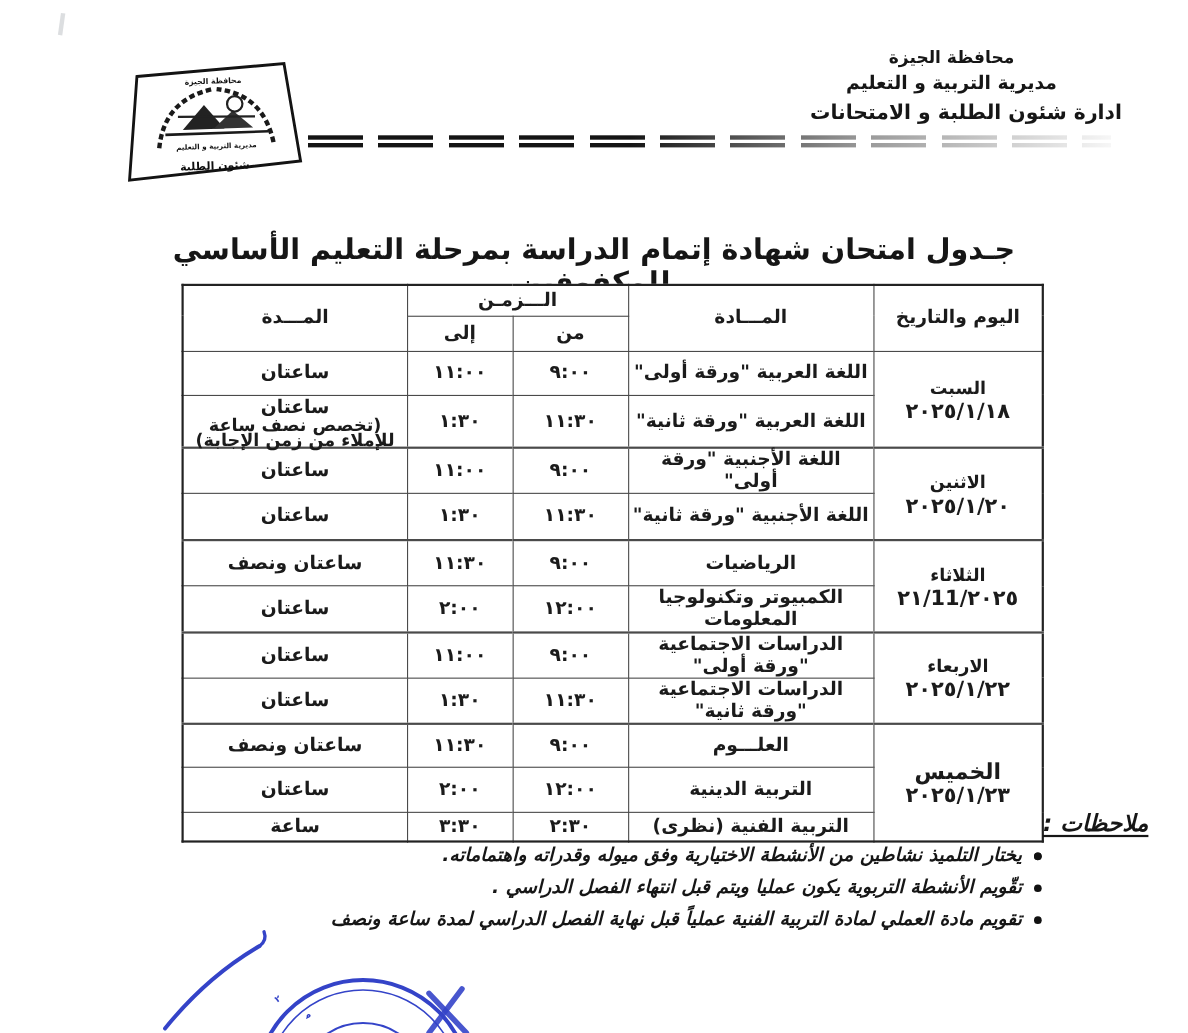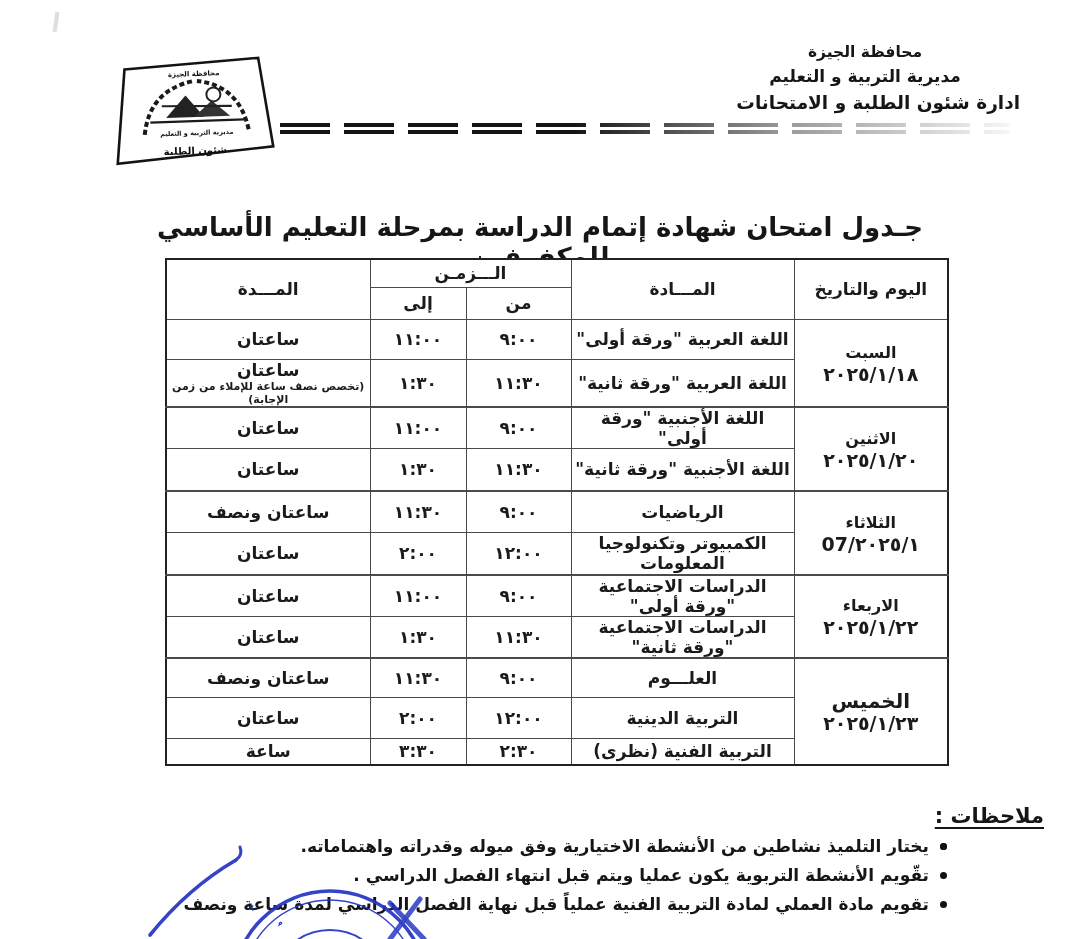--- a/index.html
+++ b/index.html
@@ -42,24 +42,24 @@
   .col-to{width:96px;} .col-dur{width:204px;}
   tr.hr1{height:28px;} tr.hr2{height:32px;}
   tr.r40{height:40px;} tr.r41{height:41px;} tr.r42{height:42px;}
   tr.r48{height:48px;} tr.r26{height:26px;}
   tr.grp td{border-top-width:2px;}
   .subject-cell{font-size:16.5px;}
   .time-cell{font-size:17px;letter-spacing:1px;}
   .day-name{display:block;font-size:16px;line-height:22px;}
   .day-date{display:block;font-size:19px;line-height:20px;letter-spacing:.5px;}
   .day-bold .day-name{font-size:20px;line-height:24px;}
-  .dur-note{display:block;font-size:11px;line-height:13px;font-weight:bold;}
-
-  
-  .notes{top:804px;right:36px;left:118px;direction:rtl;}
+  .dur-note{display:block;font-size:16px;line-height:13px;font-weight:bold;}
+
+  
+  .notes{top:736px;right:36px;left:118px;direction:rtl;font-style:italic;}
   .notes-heading{display:inline-block;font-size:21px;font-weight:bold;
                  text-decoration:underline;text-underline-offset:4px;margin-bottom:4px;}
   .note-item{position:relative;margin:0 95px 0 0;padding:0 20px 0 0;
              font-size:17px;font-weight:bold;line-height:29px;}
   .note-item .bullet{position:absolute;right:2px;top:11px;width:7px;height:7px;
              border-radius:50%;background:#111;}
 
   
   .stamp-wrap{top:843px;left:128px;width:330px;height:96px;}
 </style>
@@ -158,21 +158,21 @@
   <tr class="r42">
     <td class="subject-cell">اللغة الأجنبية "ورقة ثانية"</td>
     <td class="time-cell">١١:٣٠</td>
     <td class="time-cell">١:٣٠</td>
     <td>ساعتان</td>
   </tr>
 
   <tr class="r42 grp">
     <td rowspan="2">
       <span class="day-name">الثلاثاء</span>
-      <span class="day-date">٢٠٢٥/١/07</span>
+      <span class="day-date">٢٠٢٥/11/٢١</span>
     </td>
     <td class="subject-cell">الرياضيات</td>
     <td class="time-cell">٩:٠٠</td>
     <td class="time-cell">١١:٣٠</td>
     <td>ساعتان ونصف</td>
   </tr>
   <tr class="r42">
     <td class="subject-cell">الكمبيوتر وتكنولوجيا المعلومات</td>
     <td class="time-cell">١٢:٠٠</td>
     <td class="time-cell">٢:٠٠</td>

